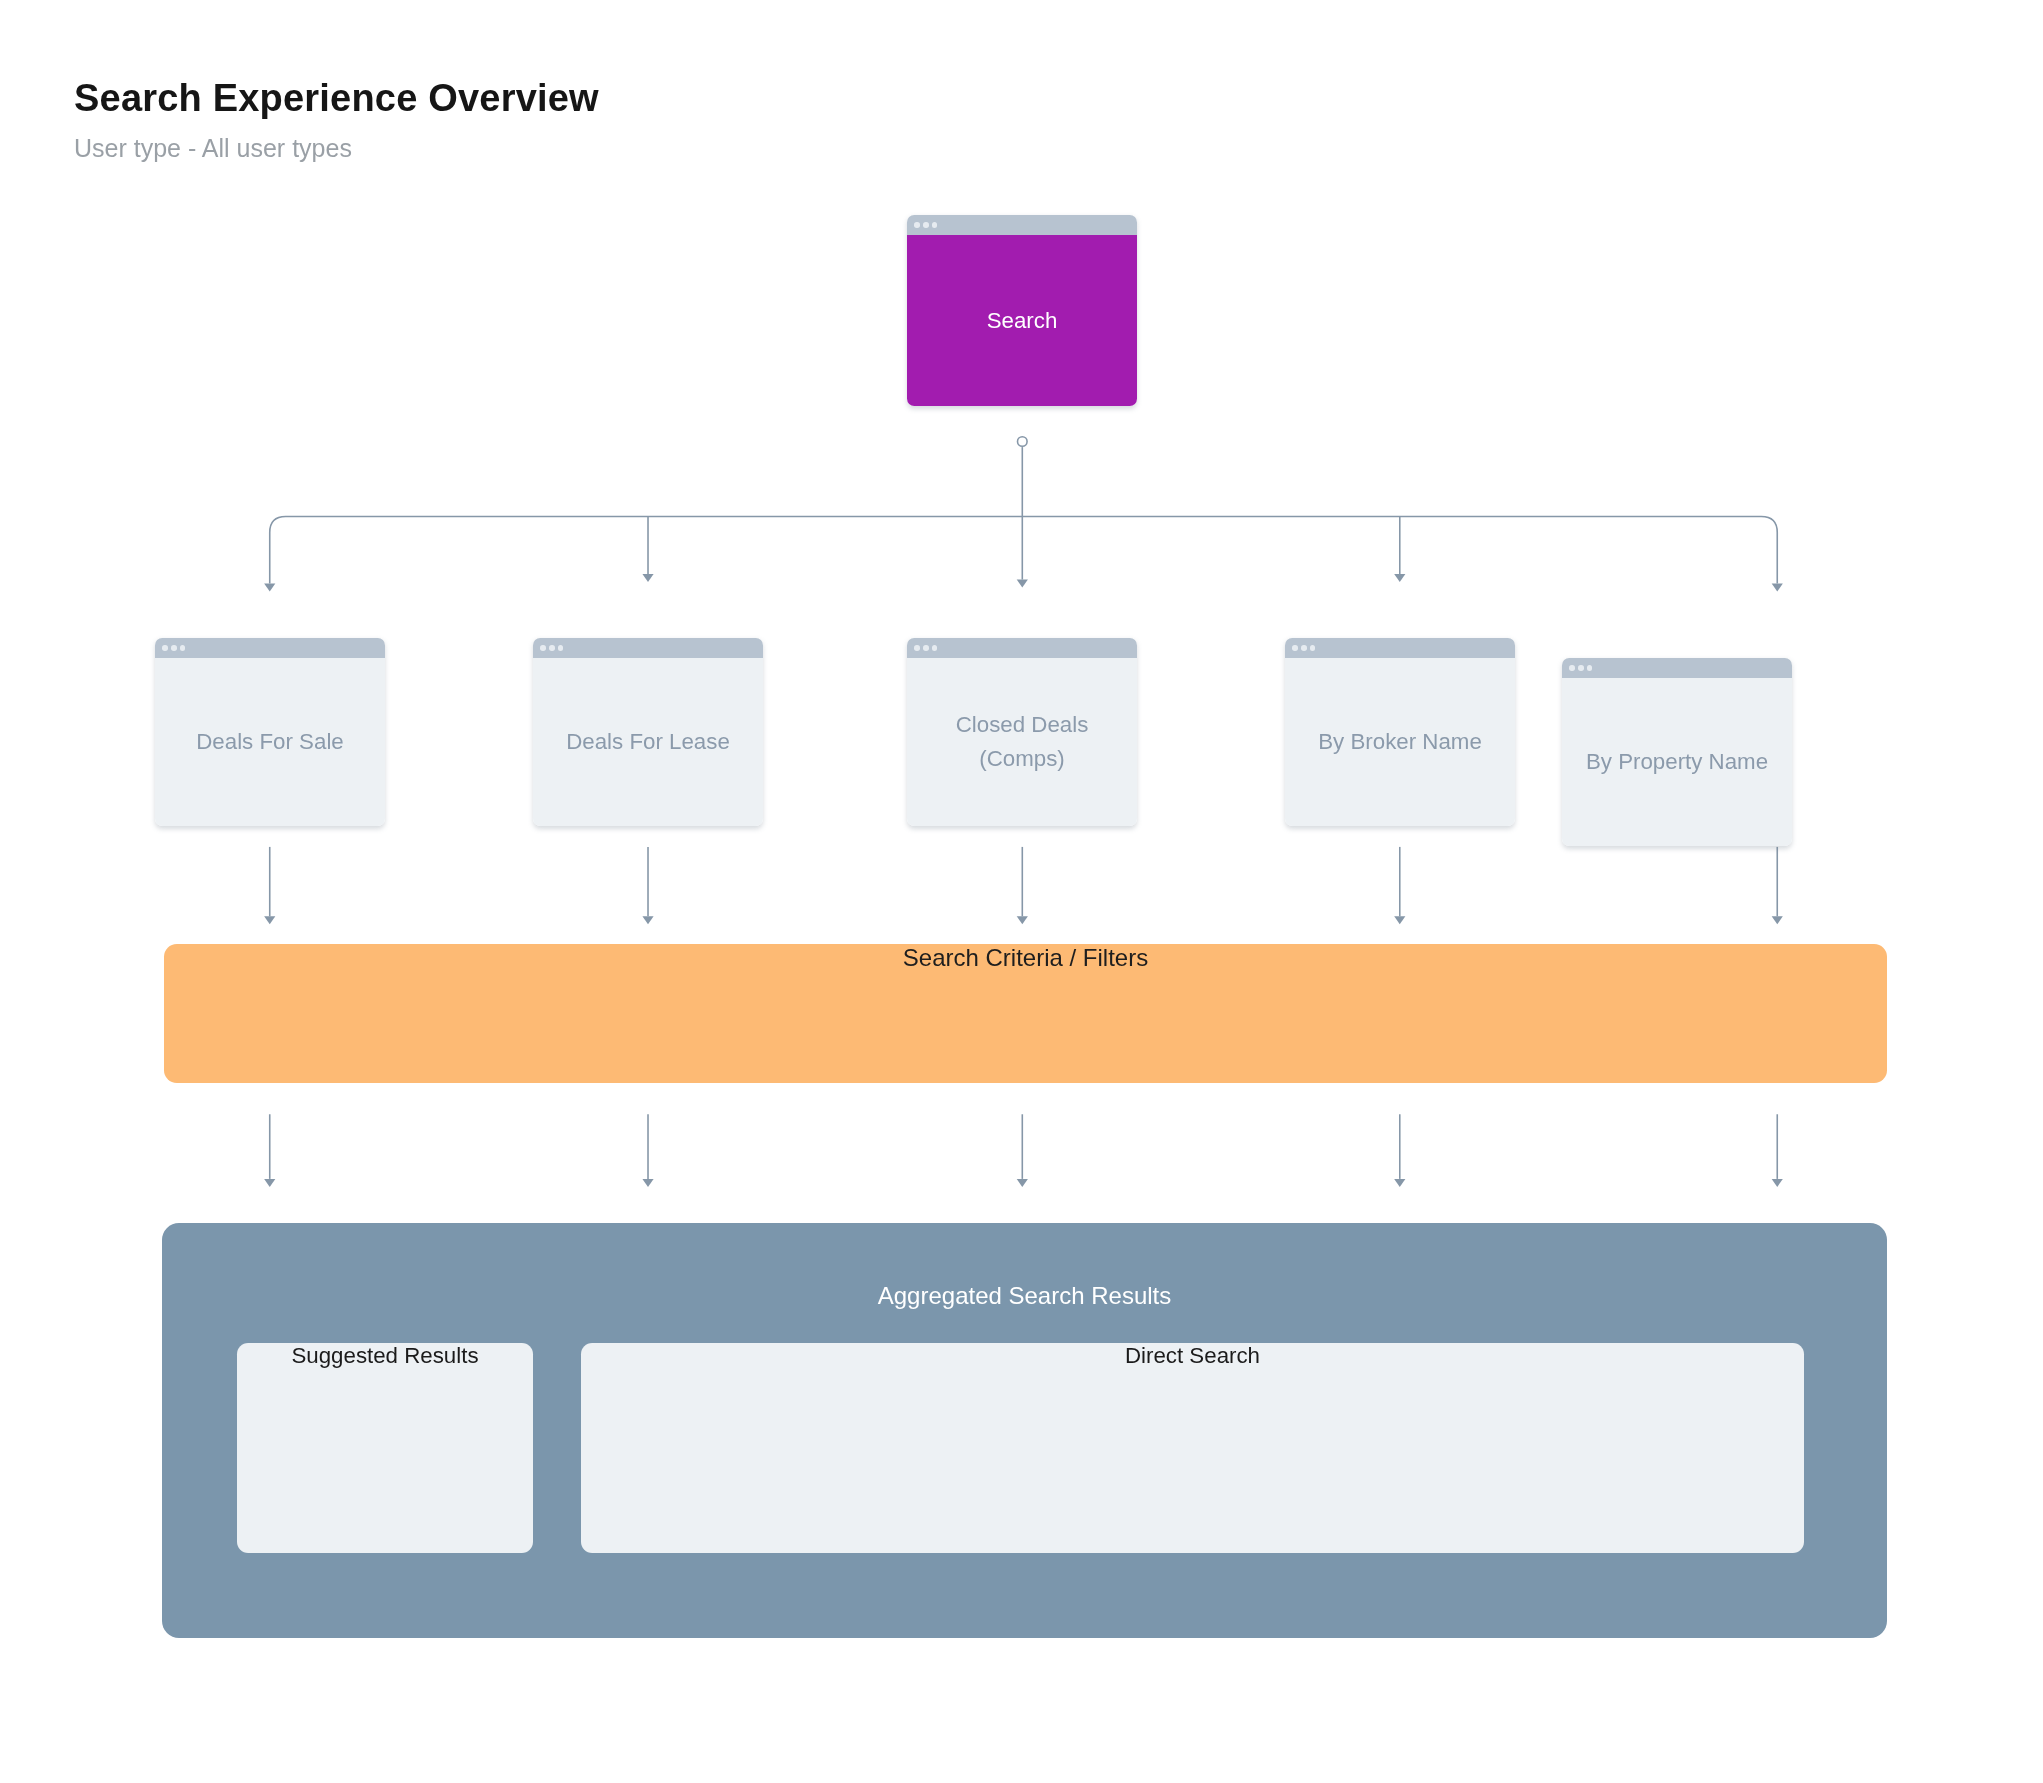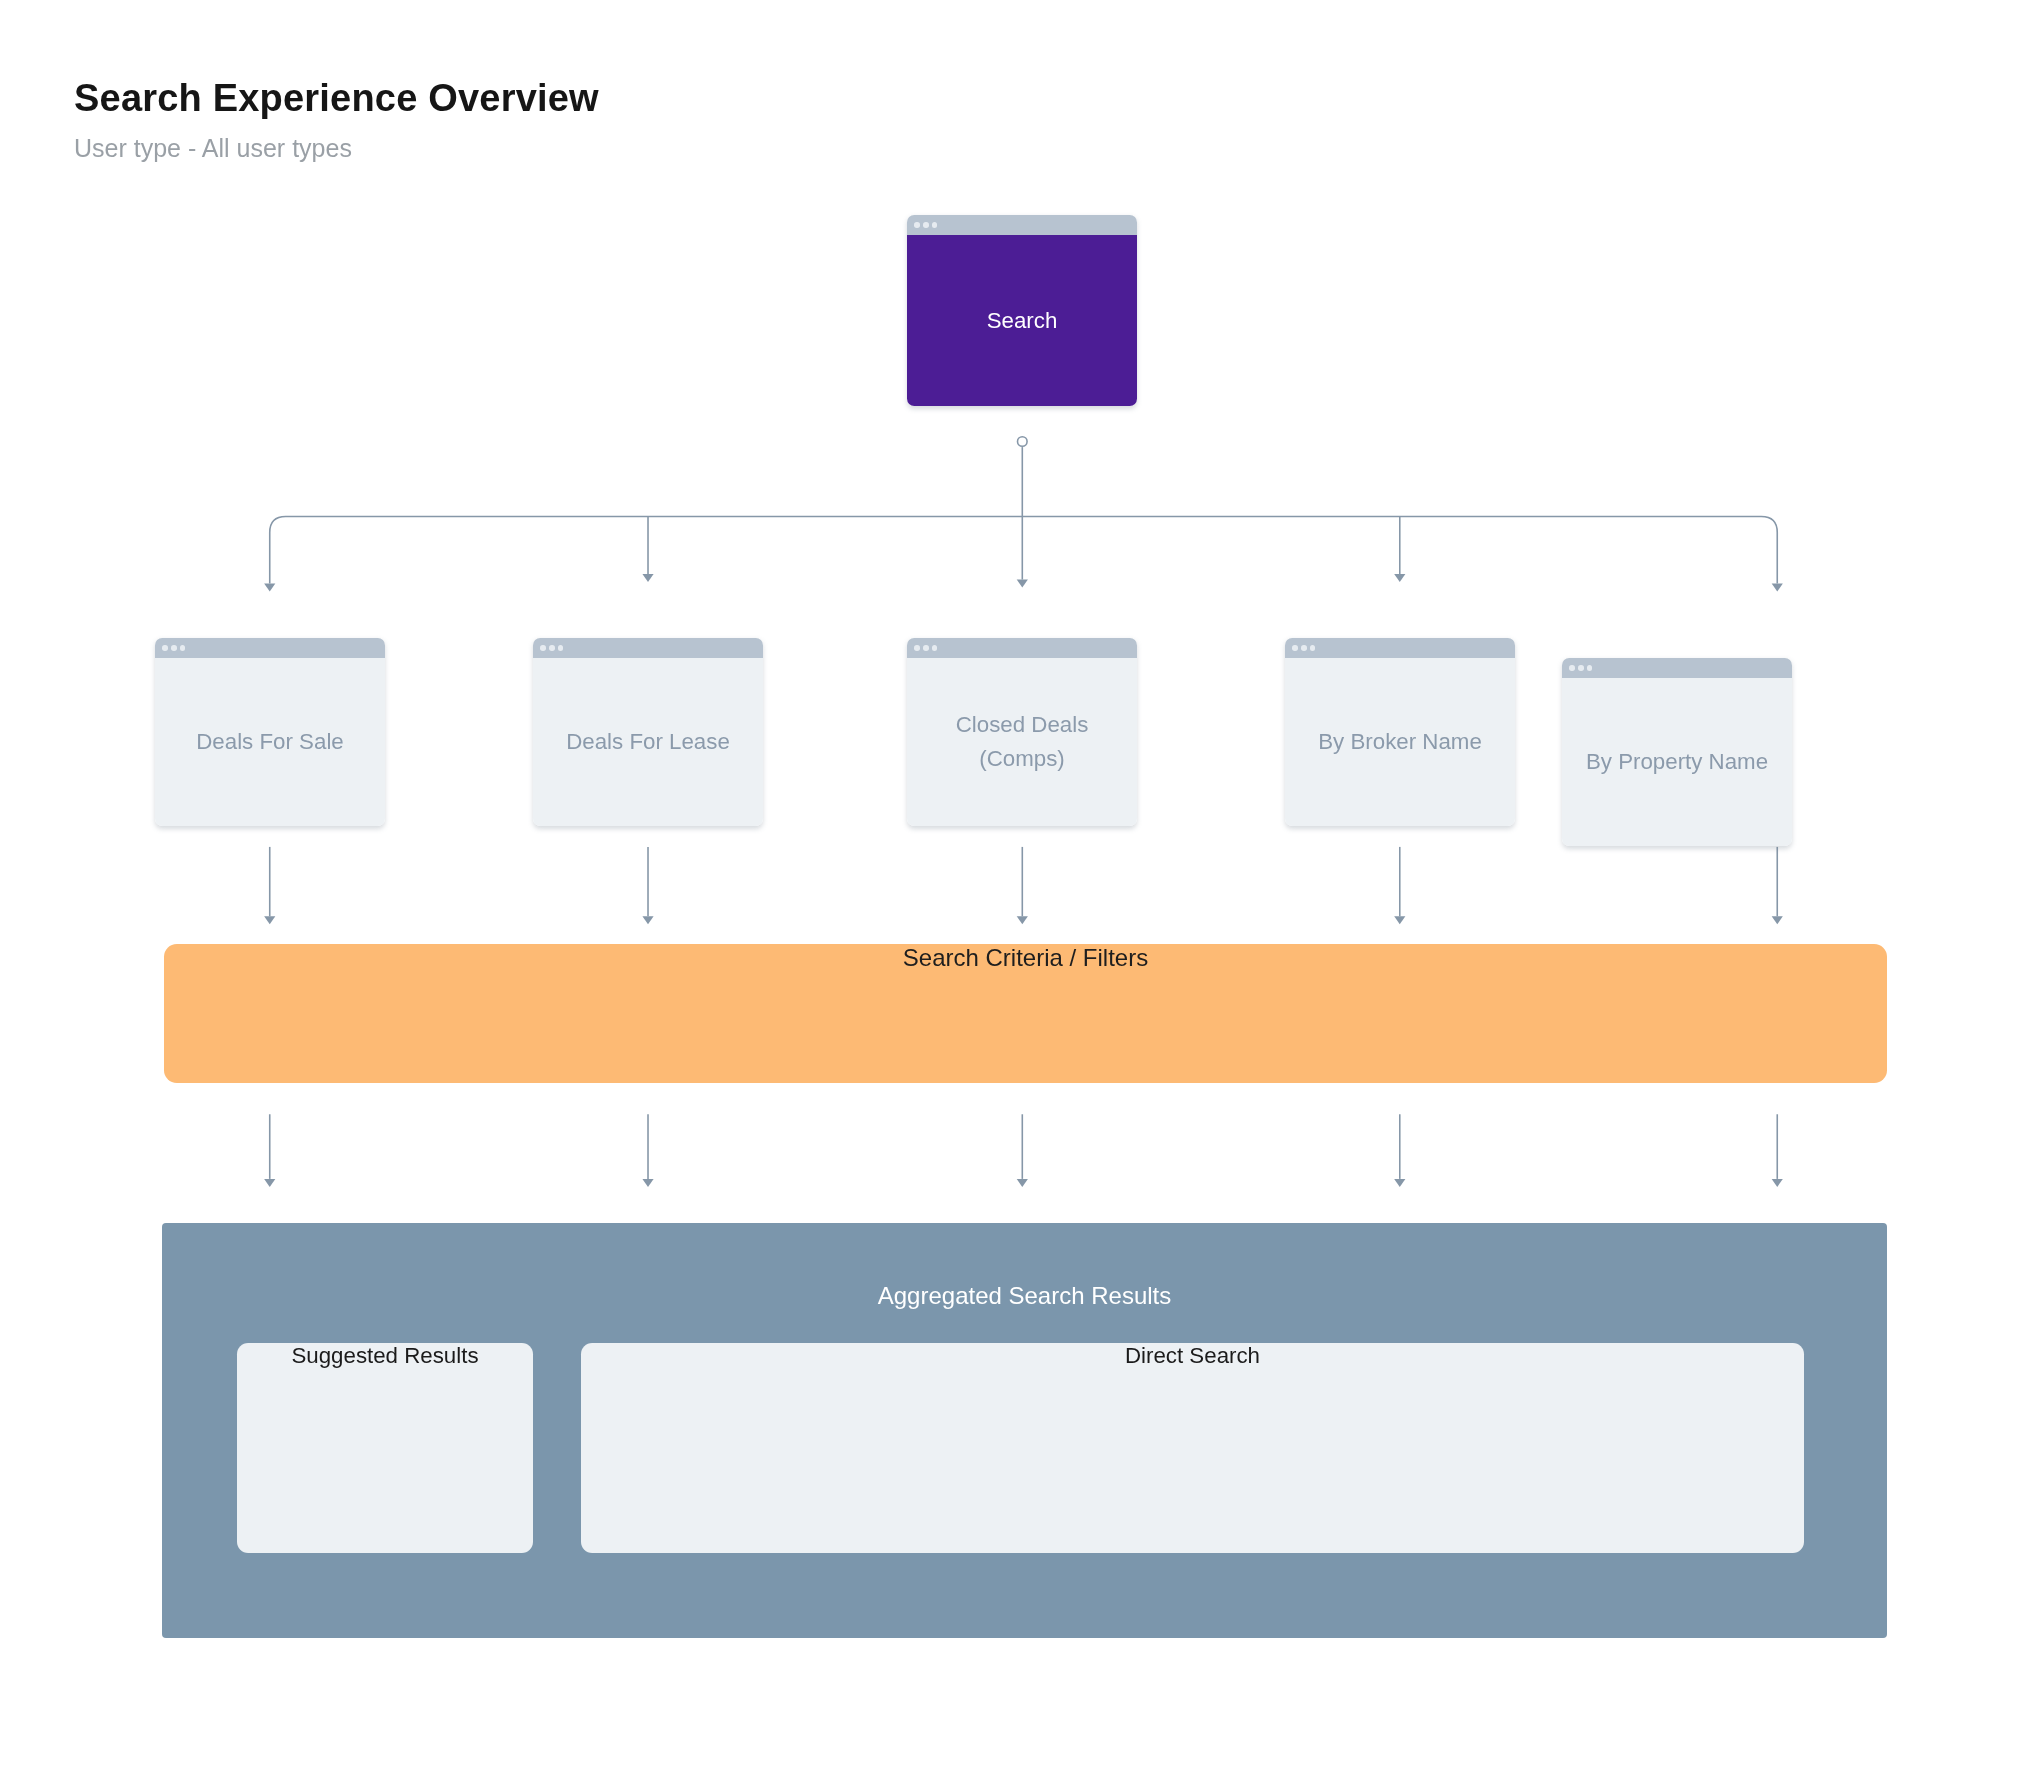--- a/index.html
+++ b/index.html
@@ -31,21 +31,21 @@
   .dots { display:flex; gap:3.2px; }
   .dots i {
     display:block; width:5.6px; height:5.6px; border-radius:50%;
     background:#e6ebf0;
   }
   .win-body {
     flex:1; display:flex; align-items:center; justify-content:center;
     text-align:center; padding:0 14.4px;
   }
   .window.root { left:907px; top:215px; height:191px; }
-  .window.root .win-body { background:#4c1d95; }
+  .window.root .win-body { background:#a21caf; }
   .window.root .win-label { color:#ffffff; font-size:22.3px; }
 
   .window.branch { top:638px; height:188px; }
   .window.branch .win-body { background:#edf1f4; }
   .window.branch .win-label { color:#8b9aab; font-size:22.3px; line-height:34px; }
   .window.b1 { left:155px; }
   .window.b2 { left:533px; }
   .window.b3 { left:907px; }
   .window.b4 { left:1285px; }
   .window.b5 { left:1562px;margin-top:20px; }
@@ -60,21 +60,21 @@
   .filters-bar {
     position:absolute; left:164px; top:944px; width:1723px; height:139px;
     background:#fdba74; border-radius:12.8px;
     display:flex; justify-content:center;
   }
   .filters-bar span { font-size:24px; color:#1e1e1e; }
 
   
   .results-panel {
     position:absolute; left:162px; top:1223px; width:1725px; height:415px;
-    background:#7b96ac; border-radius:4px;
+    background:#7b96ac; border-radius:17px;
   }
   .panel-label {
     position:absolute; left:0; top:58px; width:100%;
     text-align:center; color:#ffffff; font-size:24px; line-height:29px;
   }
   .inner-box {
     position:absolute; top:120px; height:210px; background:#edf1f4;
     border-radius:11.2px; display:flex; justify-content:center;
   }
   .inner-box span { font-size:22.3px; color:#1b1b1b; }

